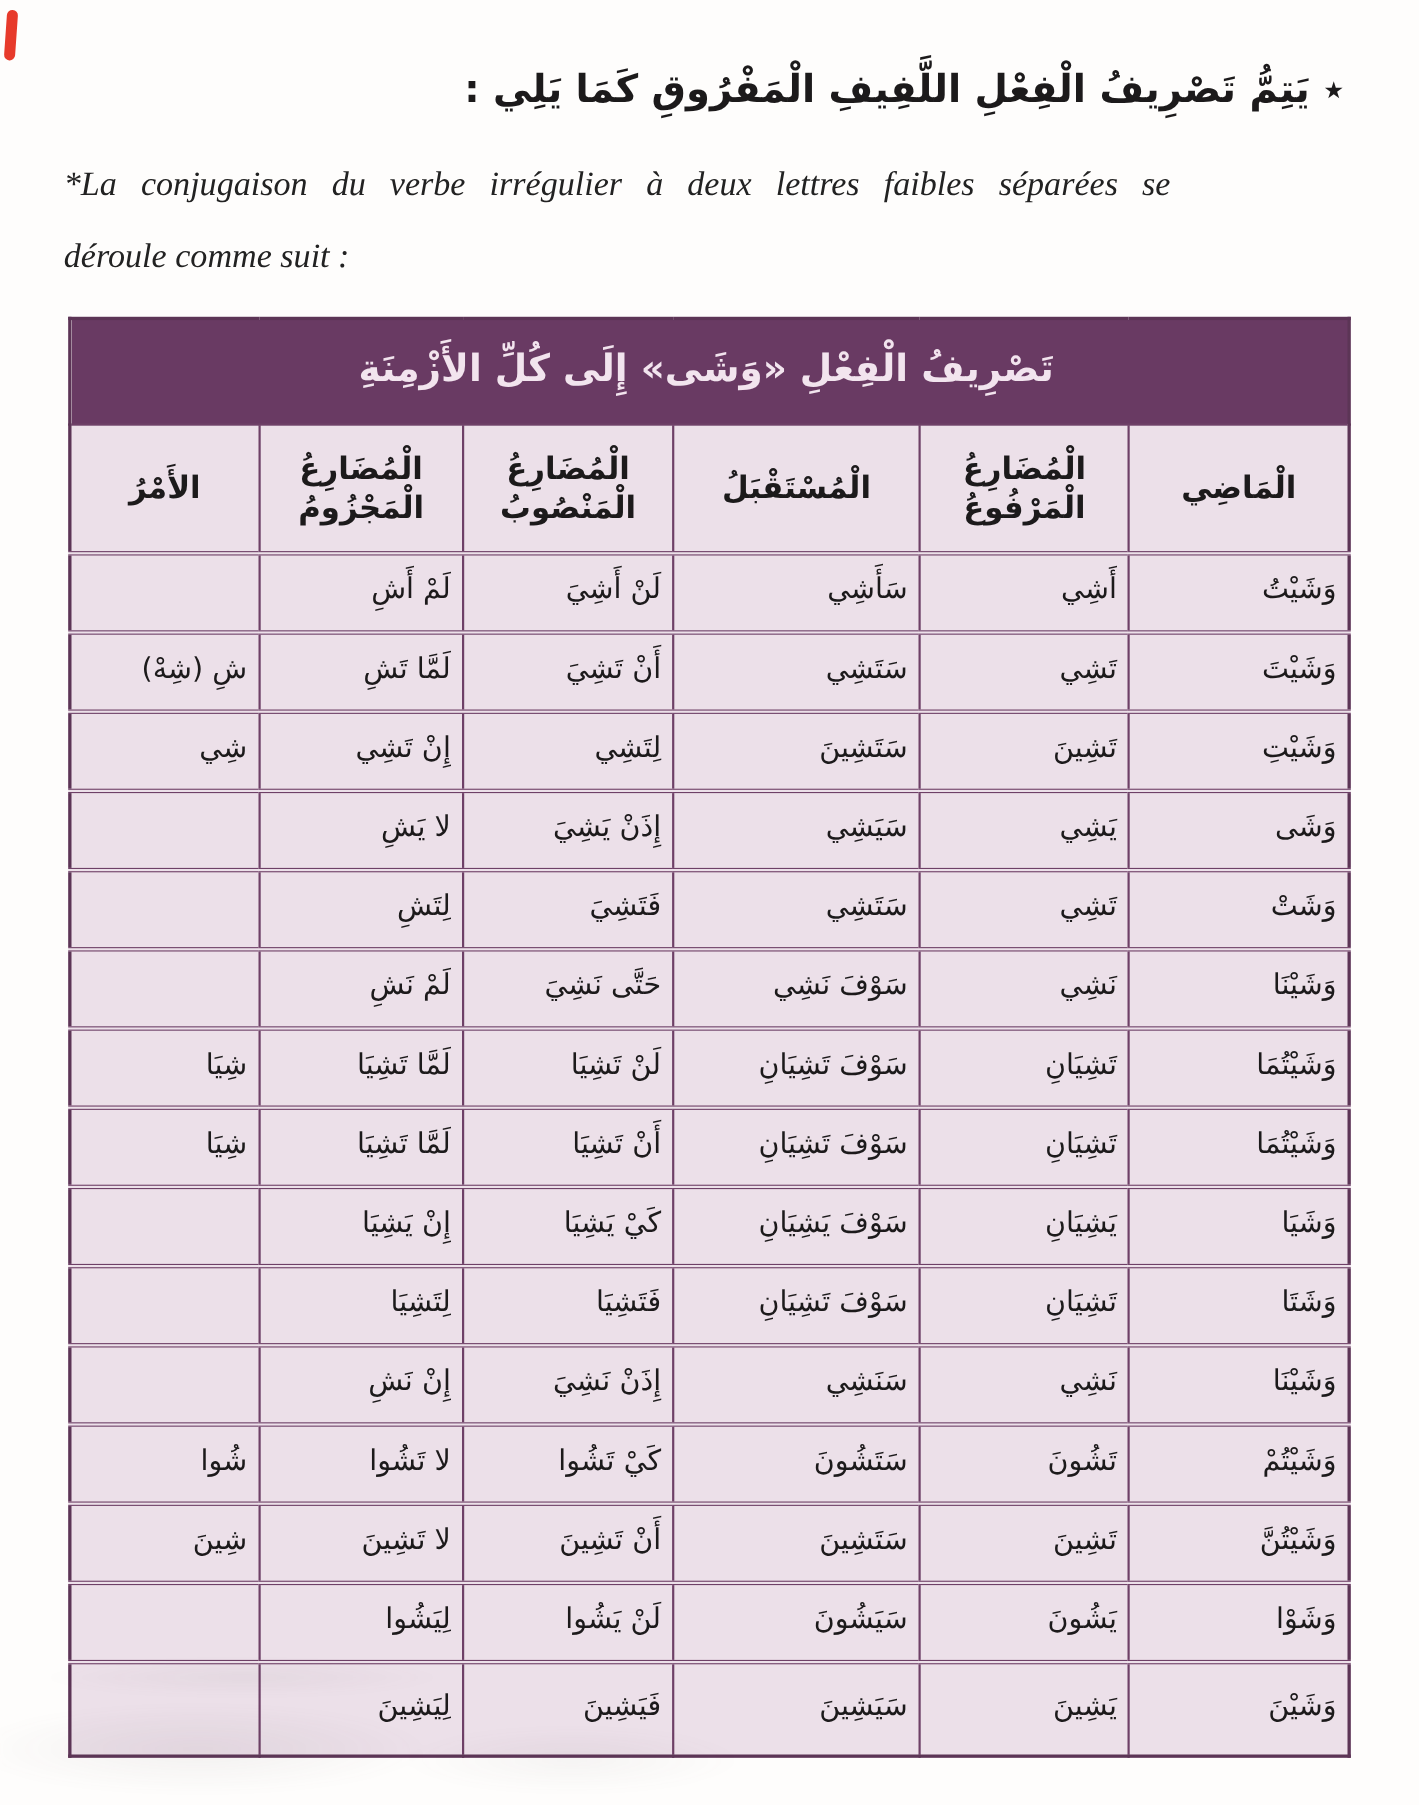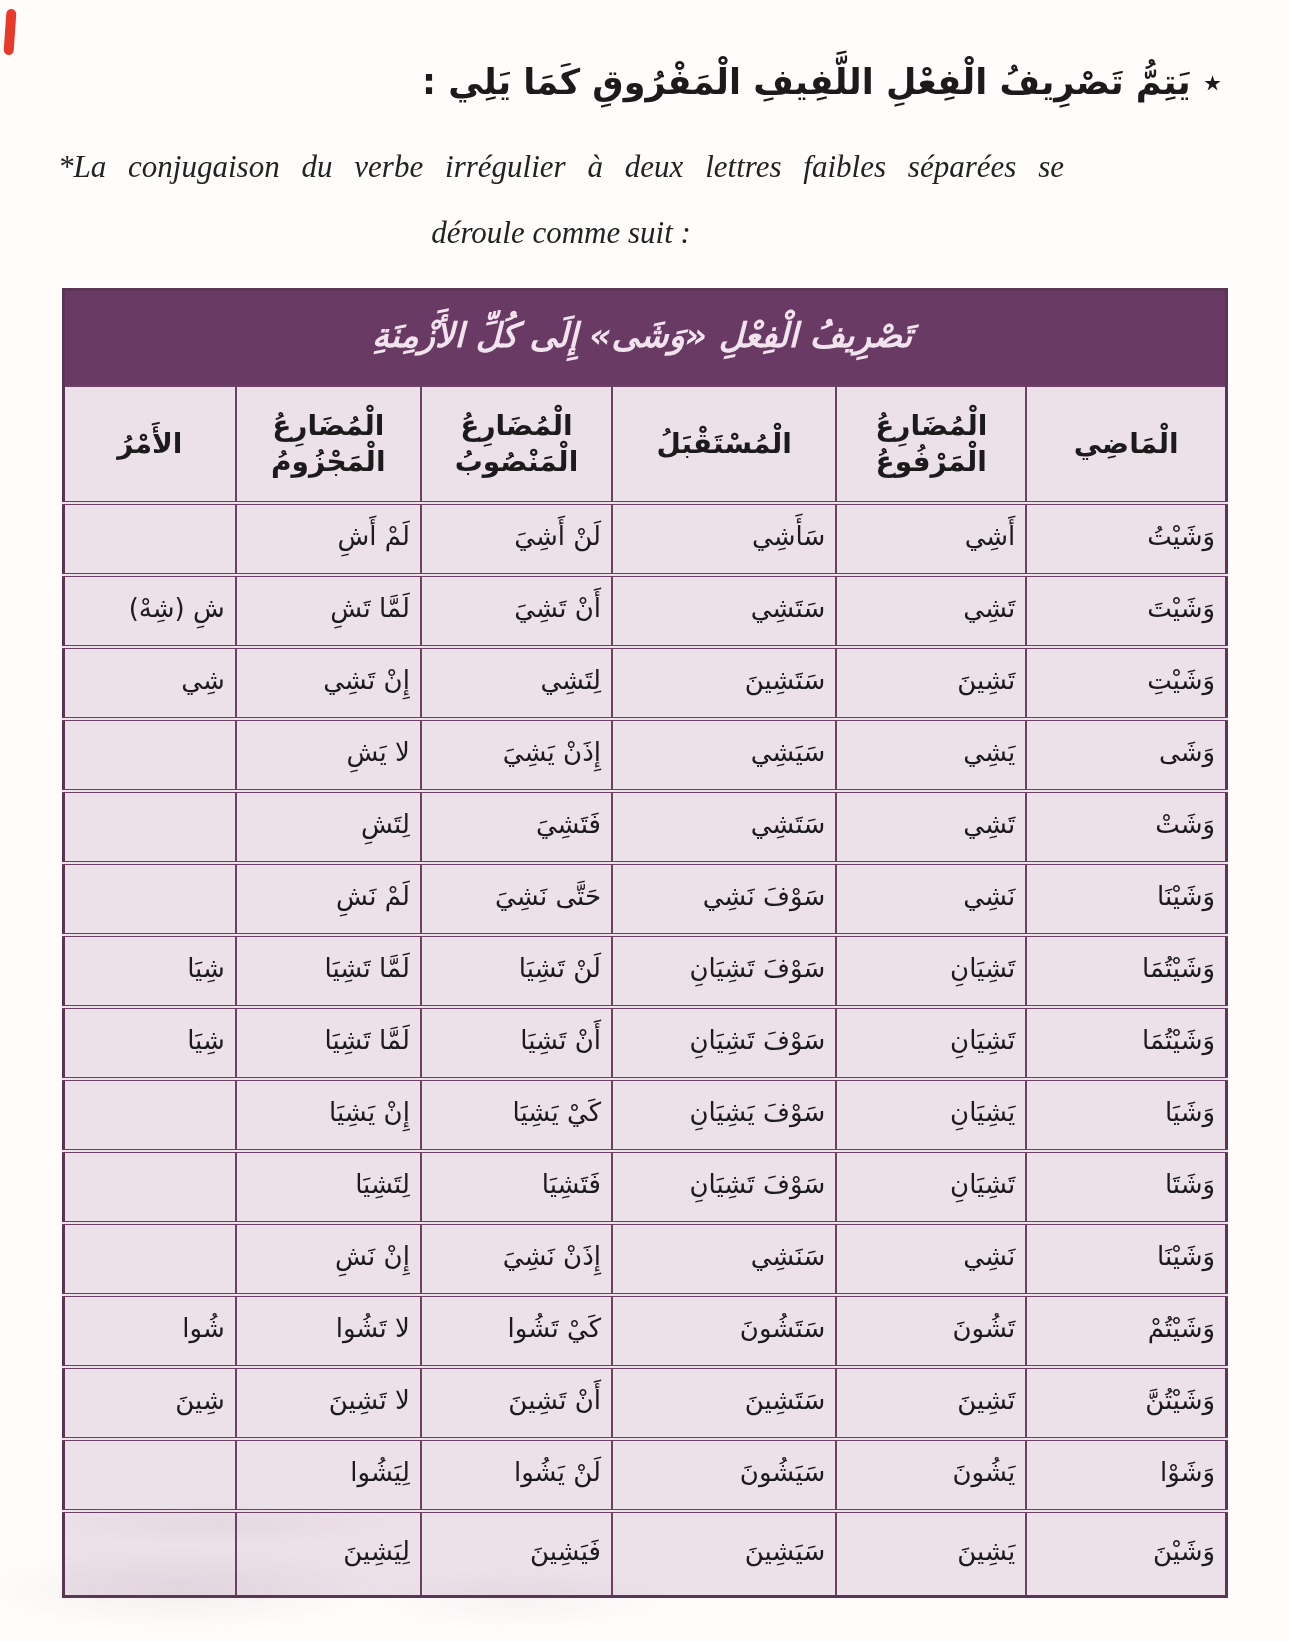--- a/index.html
+++ b/index.html
@@ -27,21 +27,21 @@
     position:absolute;top:62px;right:92px;
     direction:rtl;text-align:right;white-space:nowrap;
     font-size:35px;font-weight:bold;letter-spacing:0;
   }
   .french{
     position:absolute;top:146px;left:58px;width:1006px;
     font-family:"Liberation Serif",serif;
     font-size:31px;line-height:1.35;color:#222;font-style:italic;
   }
   .french .l1{text-align:justify;text-align-last:justify;}
-  .french .l2{margin-top:24px;text-align:center;}
+  .french .l2{margin-top:24px;text-align:left;}
   table.conj{
     position:absolute;left:62px;top:288px;
     width:1166px;
     border-collapse:collapse;table-layout:fixed;
     direction:rtl;
     background:var(--cell);
     border:3px solid #5c3556;
   }
   col.c-madi{width:200px;}
   col.c-marfu{width:190px;}
@@ -49,21 +49,20 @@
   col.c-mansub{width:191px;}
   col.c-majzum{width:185px;}
   col.c-amr{width:172px;}
   .title-cell{
     background:var(--band);
     color:var(--title-text);
     height:84px;
     text-align:center;vertical-align:middle;
     font-size:34px;font-weight:bold;
     border:2px solid var(--border);
-    font-style:italic;
   }
   th{
     height:114px;
     text-align:center;vertical-align:middle;
     font-size:28px;font-weight:bold;line-height:1.3;
     white-space:pre-line;
     border:2px solid var(--border);
     padding:0 4px;
   }
   td{

